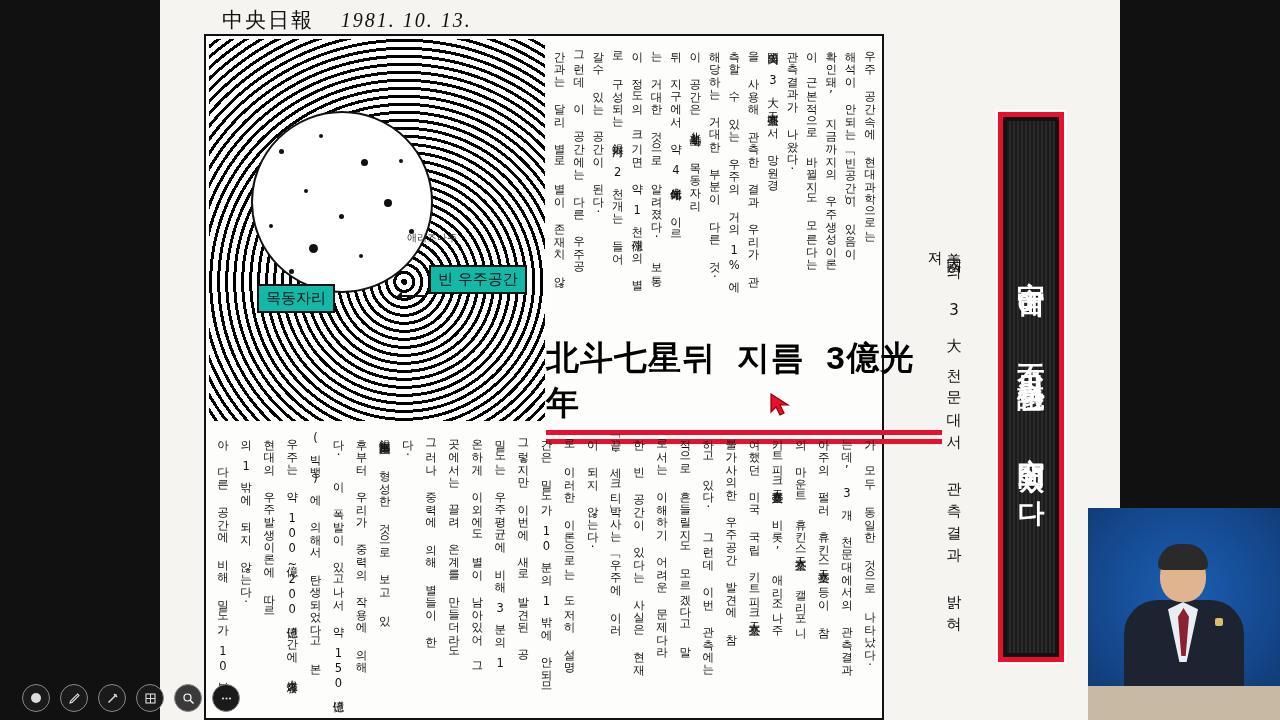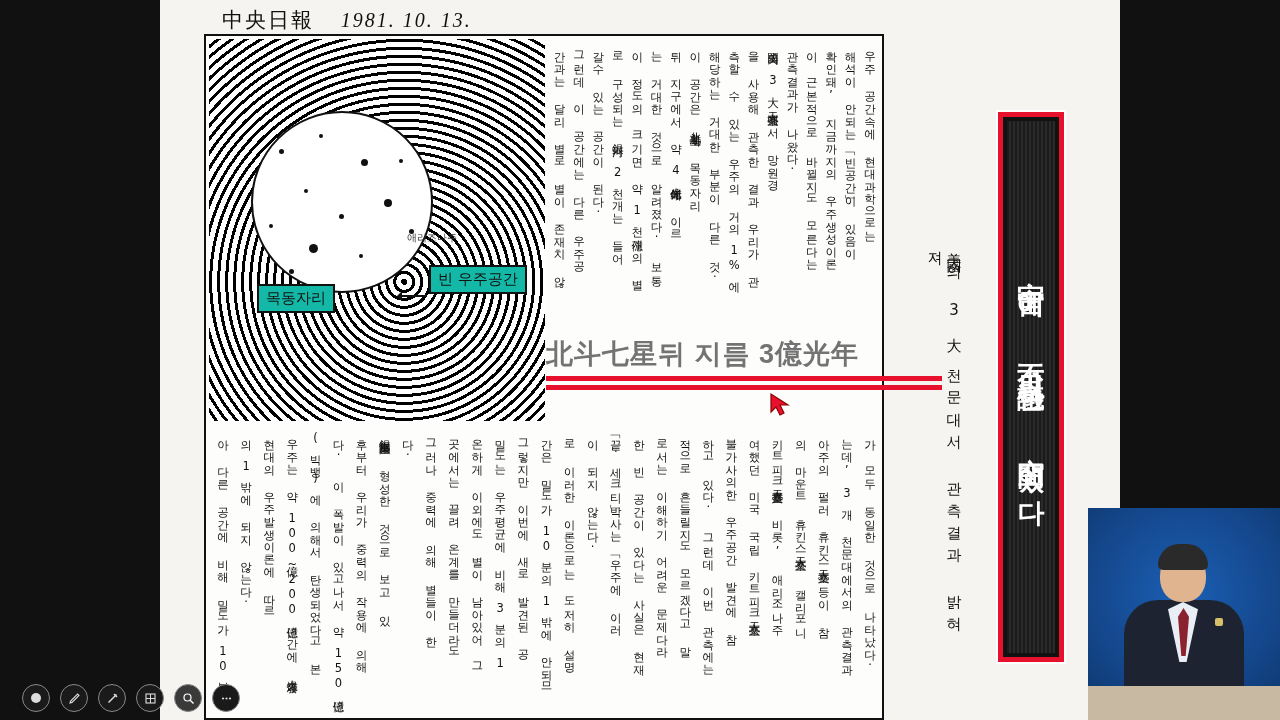--- a/index.html
+++ b/index.html
@@ -29,21 +29,21 @@
 
   
   .cols{position:absolute;top:3px;right:3px;width:330px;height:300px;display:flex;flex-direction:row-reverse;gap:0;}
   .col{writing-mode:vertical-rl;text-orientation:upright;font-family:"DejaVu Sans","Liberation Sans",sans-serif;
     font-size:11.5px;line-height:1.35;letter-spacing:1px;color:#111;padding:4px 2px;width:21px;height:292px;overflow:hidden;}
   .cols2{position:absolute;left:3px;bottom:3px;width:670px;height:288px;display:flex;flex-direction:row-reverse;}
   .cols2 .col{height:282px;width:21px;}
 
   
   .headline{position:absolute;left:340px;top:300px;width:400px;}
-  .hl1{font-size:27px;font-weight:bold;color:#737373;letter-spacing:1px;font-family:Liberation Sans, sans-serif;}
+  .hl1{font-size:33px;font-weight:bold;color:#000000;letter-spacing:1px;font-family:Liberation Mono, monospace;}
   .hl2{font-size:25px;font-weight:bold;color:#111;letter-spacing:1px;margin-top:22px;}
   .redline{height:5px;background:#e8112d;margin-top:4px;width:396px;}
   .cursor{position:absolute;left:222px;top:56px;width:26px;height:26px;}
 
   
   .banner{position:absolute;left:838px;top:112px;width:56px;height:540px;border:5px solid #e8112d;background:#111;
     box-shadow:0 0 0 2px #fff;}
   .banner-inner{position:absolute;inset:4px;background:repeating-linear-gradient(90deg,#1b1b1b 0 2px,#2a2a2a 2px 4px);
     display:flex;align-items:center;justify-content:center;}
   .banner-text{writing-mode:vertical-rl;text-orientation:upright;color:#fff;font-size:27px;font-weight:bold;

